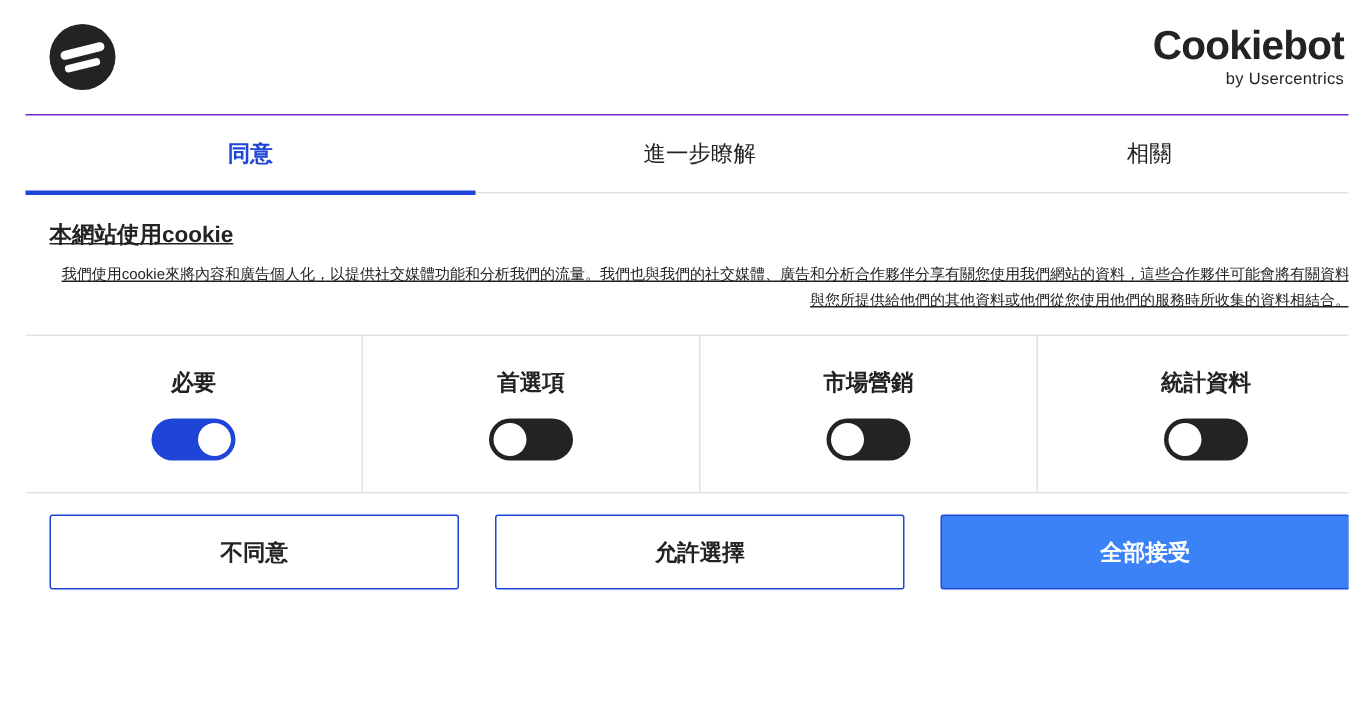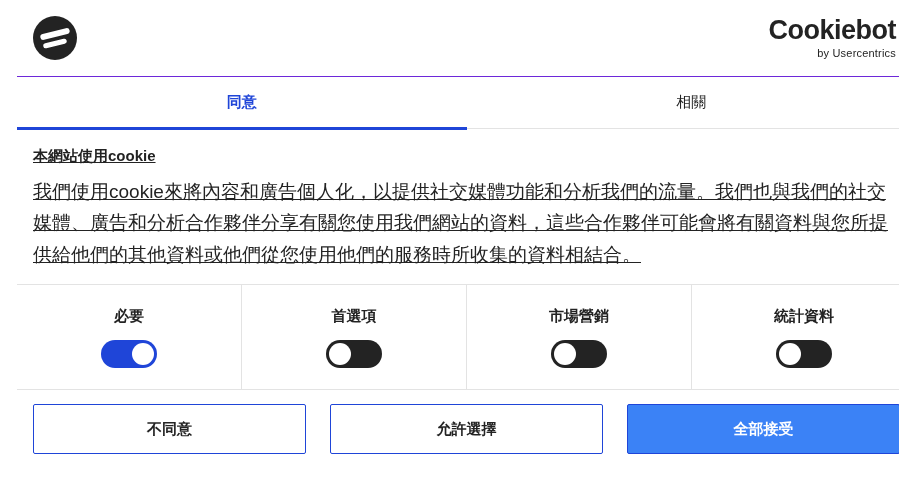--- a/index.html
+++ b/index.html
@@ -112,23 +112,24 @@
     text-decoration: underline;
   }
   .content h2 {
     margin: 0 0 10px 0;
     font-size: 15px;
     font-weight: bold;
     color: #232323;
   }
   .content p {
     margin: 0;
-    font-size: 19px;
+    font-size: 10px;
     line-height: 1.65;
     color: #232323;
+    text-align: right;
   }
 
   
   .categories {
     display: flex;
     border-top: 1px solid #e3e3e3;
     border-bottom: 1px solid #e3e3e3;
     height: 106px;
     box-sizing: border-box;
   }
@@ -219,20 +220,21 @@
       <div class="stripe s2"></div>
     </div>
     <div class="brand">
       <div class="brand-name">Cookiebot</div>
       <div class="brand-sub">by Usercentrics</div>
     </div>
   </div>
 
   <div class="tabs">
     <div class="tab active">同意</div>
+    <div class="tab">進一步瞭解</div>
     <div class="tab">相關</div>
   </div>
 
   <div class="content">
     <h2>本網站使用cookie</h2>
     <p>我們使用cookie來將內容和廣告個人化，以提供社交媒體功能和分析我們的流量。我們也與我們的社交媒體、廣告和分析合作夥伴分享有關您使用我們網站的資料，這些合作夥伴可能會將有關資料與您所提供給他們的其他資料或他們從您使用他們的服務時所收集的資料相結合。</p>
   </div>
 
   <div class="categories">
     <div class="category">

